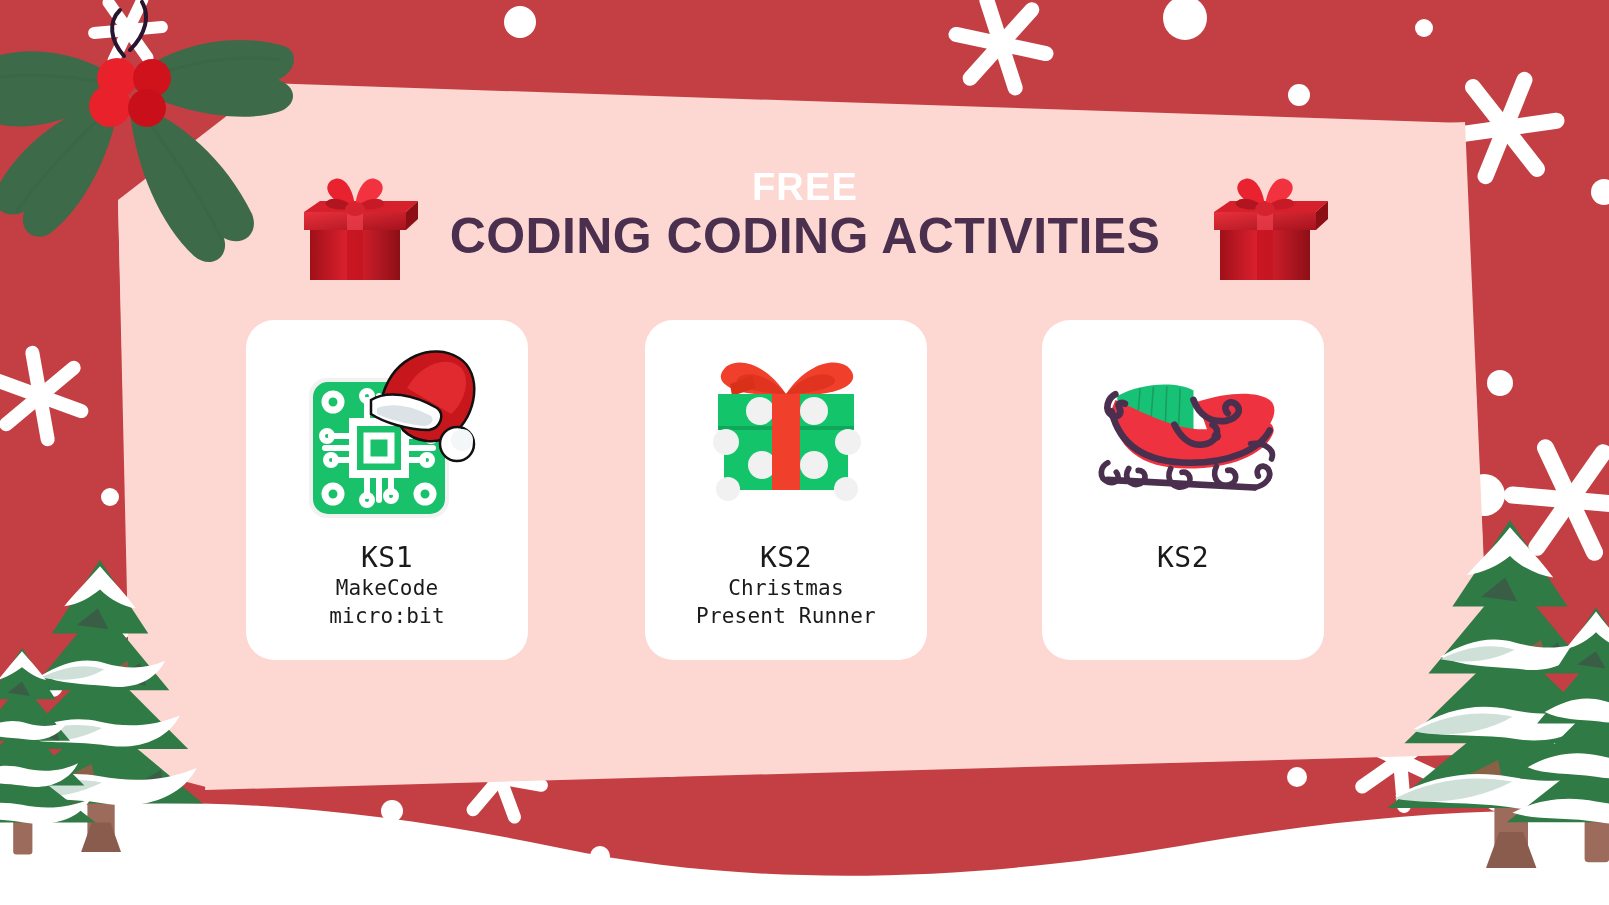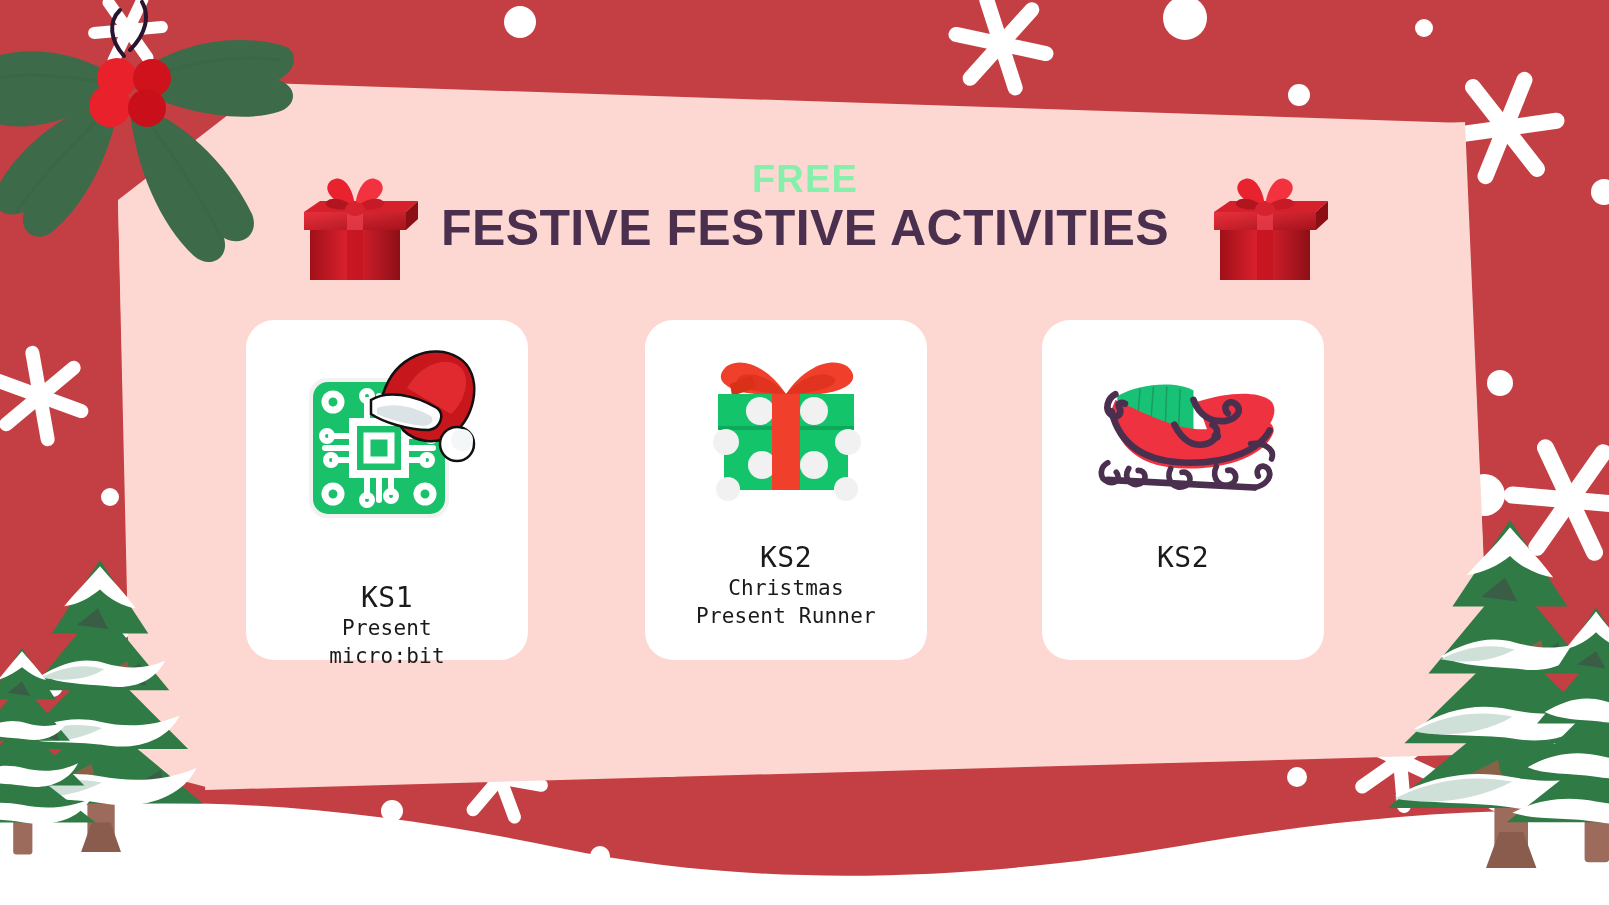--- a/index.html
+++ b/index.html
@@ -28,23 +28,24 @@
   #title-block {
     position: absolute;
     left: 300px; top: 160px; width: 1010px; height: 130px;
     z-index: 6;
     text-align: center;
   }
   #free-label {
     font-size: 38px;
     font-weight: 800;
     letter-spacing: 1.2px;
-    color: #86efac;
+    color: #ffffff;
     line-height: 1.05;
     font-family: "Liberation Sans", sans-serif;
+    margin-top: 8px;
   }
   #main-title {
     font-size: 50px;
     font-weight: 800;
     letter-spacing: 0.4px;
     color: #4a2f4e;
     line-height: 1.12;
     white-space: nowrap;
     font-family: "Liberation Sans", sans-serif;
   }
@@ -61,21 +62,21 @@
   .card {
     position: absolute;
     top: 0;
     width: 282px; height: 340px;
     background: #ffffff;
     border-radius: 28px;
     display: flex;
     flex-direction: column;
     align-items: center;
   }
-  #card-0 { left: 246px; gap: 40px; }
+  #card-0 { left: 246px; }
   #card-1 { left: 645px; }
   #card-2 { left: 1042px; }
 
   .card-art {
     width: 200px; height: 200px;
     margin-top: 18px;
     display: flex; align-items: center; justify-content: center;
   }
   .card-text { width: 100%; text-align: center; margin-top: 2px; }
   .card-ks {
@@ -201,21 +202,21 @@
       <rect x="57" y="44" width="16" height="18" fill="#f04050" opacity="0.7"></rect>
 
       <path d="M65 40 C 42 36 30 20 42 12 C 54 5 64 22 65 40 Z" fill="#e8222f"></path>
       <path d="M65 40 C 88 36 100 20 88 12 C 76 5 66 22 65 40 Z" fill="#f2333f"></path>
       <path d="M65 40 C 55 30 40 28 36 34 C 33 40 50 44 65 40 Z" fill="#b01520"></path>
       <path d="M65 40 C 75 30 90 28 94 34 C 97 40 80 44 65 40 Z" fill="#c61a26"></path>
       <ellipse cx="65" cy="41" rx="10" ry="7" fill="#d62330"></ellipse>
     </svg>
 
     <div id="free-label">FREE</div>
-    <div id="main-title">FESTIVE FESTIVE ACTIVITIES</div>
+    <div id="main-title">CODING CODING ACTIVITIES</div>
 
     <svg id="gift-right" class="title-gift" viewBox="0 0 130 120">
       <defs>
         <linearGradient id="gbox-r-front" x1="0" y1="0" x2="1" y2="0">
           <stop offset="0" stop-color="#a01018"></stop>
             <stop offset="0.45" stop-color="#e02230"></stop>
           <stop offset="1" stop-color="#8d0f16"></stop>
         </linearGradient>
         <linearGradient id="gbox-r-top" x1="0" y1="0" x2="1" y2="1">
           <stop offset="0" stop-color="#e8303c"></stop>
@@ -291,21 +292,21 @@
             <path d="M84 62 C 100 52 126 56 150 70 C 158 76 154 90 142 92 C 120 92 96 84 84 76 Z" fill="#ffffff" stroke="#111" stroke-width="2.5"></path>
             <path d="M90 70 C 106 64 126 68 144 78 C 148 82 144 88 136 88 C 118 86 98 80 90 76 Z" fill="#dbe3e6"></path>
 
             <circle cx="170" cy="106" r="17" fill="#ffffff" stroke="#111" stroke-width="2.5"></circle>
             <circle cx="175" cy="102" r="11" fill="#f4f7f8"></circle>
           </g>
         </svg>
       </div>
       <div class="card-text">
         <div class="card-ks">KS1</div>
-        <div class="card-sub">Present
+        <div class="card-sub">MakeCode
 micro:bit</div>
       </div>
     </div>
 
     <div class="card" id="card-1">
       <div class="card-art">
         <svg viewBox="0 0 200 200" width="200" height="200">
 
           <path d="M100 56 C 76 20 44 18 36 34 C 28 50 62 60 100 56 Z" fill="#f0402c"></path>
           <path d="M100 56 C 124 20 158 18 166 34 C 174 50 140 60 100 56 Z" fill="#f0402c"></path>

